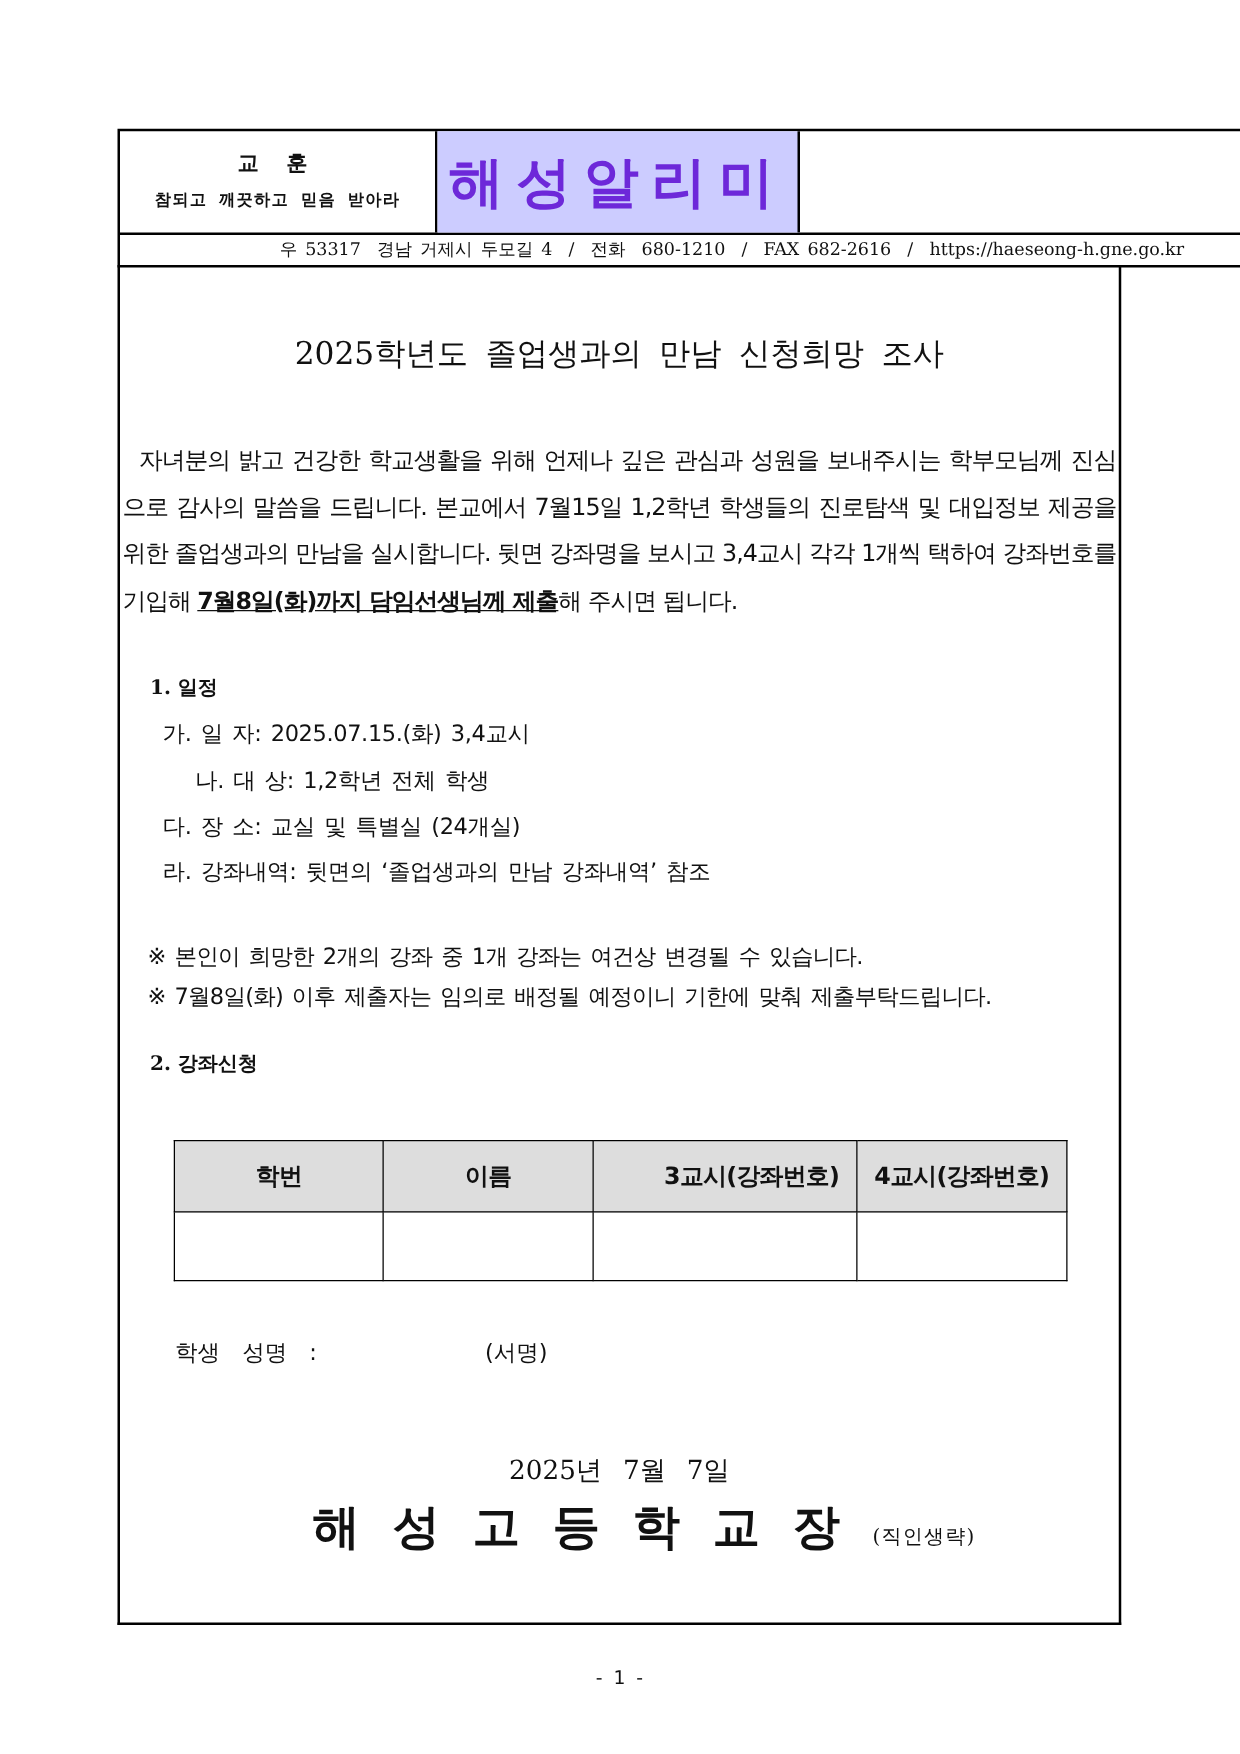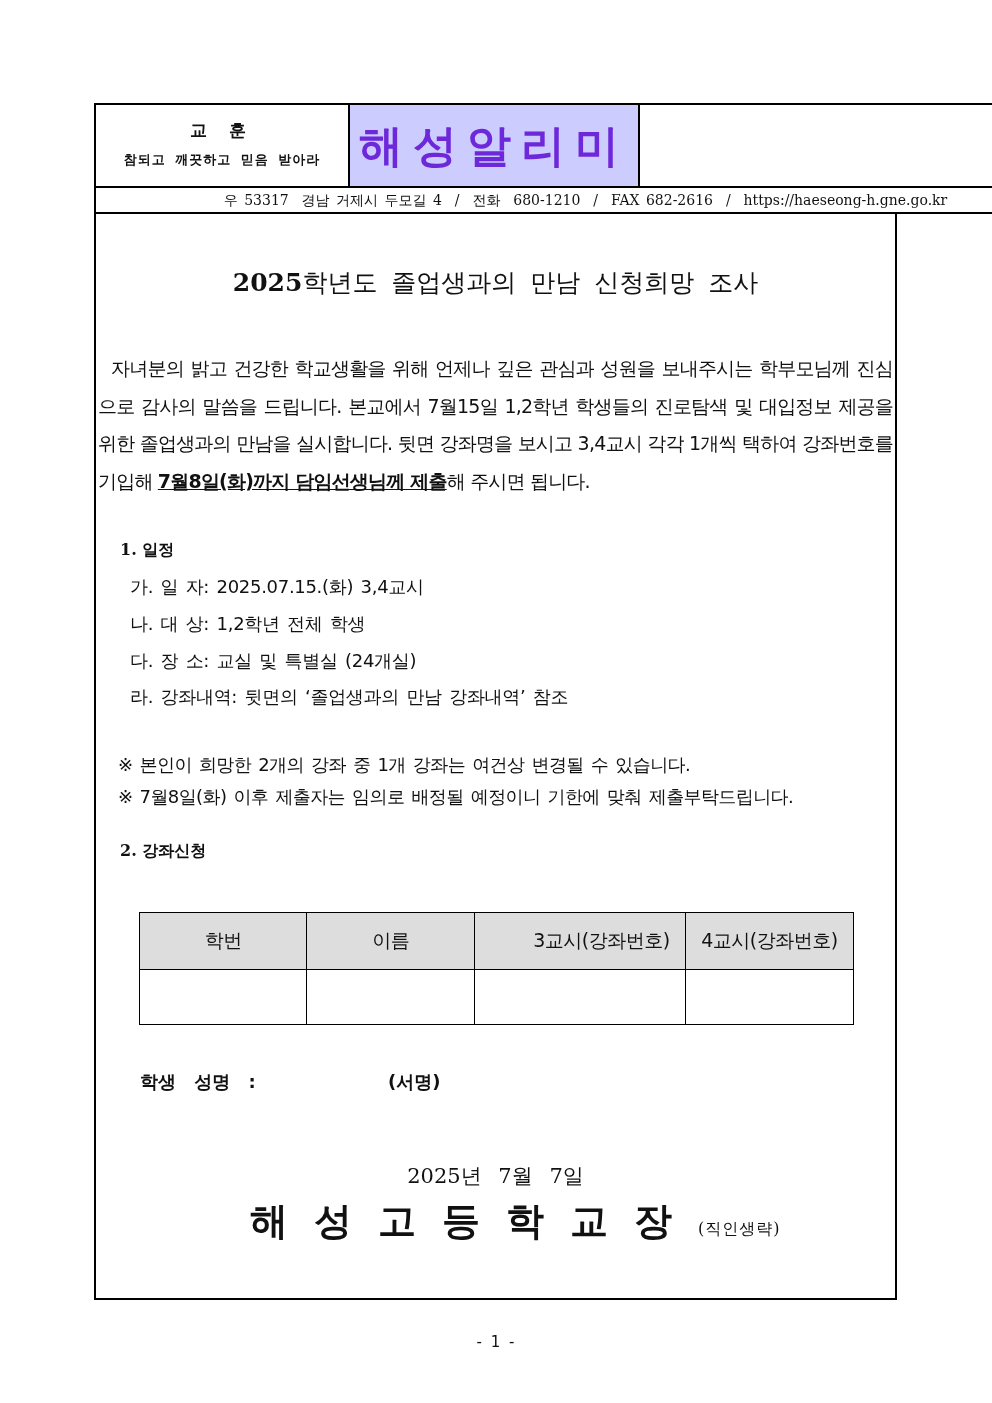--- a/index.html
+++ b/index.html
@@ -31,40 +31,40 @@
   .issue-line3 { position: absolute; left: 50px; top: 58px; }
   .hdr-row2 { position: absolute; left: 0; top: 83px; width: 100%; height: 24px;
               font-size: 14px; text-align: center; line-height: 24px; word-spacing: 2px; }
 
   
   .frame { position: absolute; left: 94px; top: 212px; width: 803px; height: 1088px;
            border: 2px solid #000; border-top: none; box-sizing: border-box; }
 
   .doc-title { position: absolute; left: 94px; width: 803px; top: 266px; text-align: center;
                font-size: 25px; letter-spacing: 0px; word-spacing: 6px; }
-  .doc-title .yr { font-weight: bold; }
+  .doc-title .yr { font-weight: normal; }
 
   .para { position: absolute; left: 98px; width: 795px; top: 350px; font-size: 19px;
           line-height: 37.5px; font-family: "DejaVu Sans", sans-serif; letter-spacing: -0.8px;
           text-align: justify; }
   .para .u { font-weight: bold; text-decoration: underline; }
 
   .sec-title { position: absolute; left: 120px; font-size: 16px; font-weight: bold; }
   .item { position: absolute; left: 130px; font-size: 18px; font-family: "DejaVu Sans", sans-serif;
           letter-spacing: -0.3px; word-spacing: 2px; }
   .note { position: absolute; left: 118px; font-size: 18px; font-family: "DejaVu Sans", sans-serif;
           letter-spacing: -0.6px; word-spacing: 2px; }
 
   table.apply { position: absolute; left: 139px; top: 912px; width: 715px; border-collapse: collapse; }
   table.apply th, table.apply td { border: 1.5px solid #000; }
-  table.apply th { background: #dddddd; height: 54px; font-weight: normal; font-size: 19px;
+  table.apply th { background: #dddddd; height: 54px; font-weight: bold; font-size: 19px;
                    font-family: "DejaVu Sans", sans-serif; letter-spacing: -0.5px; }
   table.apply td { height: 52px; }
 
-  .sign { position: absolute; left: 140px; top: 1070px; font-size: 18px; font-weight: bold;
+  .sign { position: absolute; left: 140px; top: 1070px; font-size: 18px; font-weight: normal;
           font-family: "DejaVu Sans", sans-serif; }
   .sign .lbl { word-spacing: 12px; }
   .sign .sig { position: absolute; left: 248px; top: 0; white-space: nowrap; }
 
   .date-line { position: absolute; left: 94px; width: 803px; top: 1162px; text-align: center;
                font-size: 21px; word-spacing: 10px; }
   .principal { position: absolute; left: 250px; top: 1196px; font-size: 38px; font-weight: bold;
                letter-spacing: 26px; font-family: "DejaVu Sans", sans-serif; white-space: nowrap; }
   .principal .seal { font-size: 16px; font-weight: normal; letter-spacing: 1px;
                      font-family: "DejaVu Serif", serif; }
@@ -91,21 +91,21 @@
 <div class="frame"></div>
 
 <div class="doc-title">
   <span class="yr">2025</span><span>학년도 졸업생과의 만남 신청희망 조사</span>
 </div>
 
 <div class="para" style="white-space:pre-wrap;"><span>  자녀분의 밝고 건강한 학교생활을 위해 언제나 깊은 관심과 성원을 보내주시는 학부모님께 진심으로 감사의 말씀을 드립니다. 본교에서 7월15일 1,2학년 학생들의 진로탐색 및 대입정보 제공을 위한 졸업생과의 만남을 실시합니다. 뒷면 강좌명을 보시고 3,4교시 각각 1개씩 택하여 강좌번호를 기입해 </span><span class="u">7월8일(화)까지 담임선생님께 제출</span><span>해 주시면 됩니다.</span></div>
 
 <div class="sec-title" style="top:540px;">1. 일정</div>
 <div class="item" style="top:575px;">가. 일 자: 2025.07.15.(화) 3,4교시</div>
-<div class="item" style="top:612px;">나. 대 상: 1,2학년 전체 학생</div>
+<div class="item" style="top:612px;margin-left:26px;">나. 대 상: 1,2학년 전체 학생</div>
 <div class="item" style="top:649px;">다. 장 소: 교실 및 특별실 (24개실)</div>
 <div class="item" style="top:685px;">라. 강좌내역: 뒷면의 ‘졸업생과의 만남 강좌내역’ 참조</div>
 
 <div class="note" style="top:753px;">※ 본인이 희망한 2개의 강좌 중 1개 강좌는 여건상 변경될 수 있습니다.</div>
 <div class="note" style="top:785px;">※ 7월8일(화) 이후 제출자는 임의로 배정될 예정이니 기한에 맞춰 제출부탁드립니다.</div>
 
 <div class="sec-title" style="top:841px;">2. 강좌신청</div>
 
 <table class="apply">
   <tbody>

